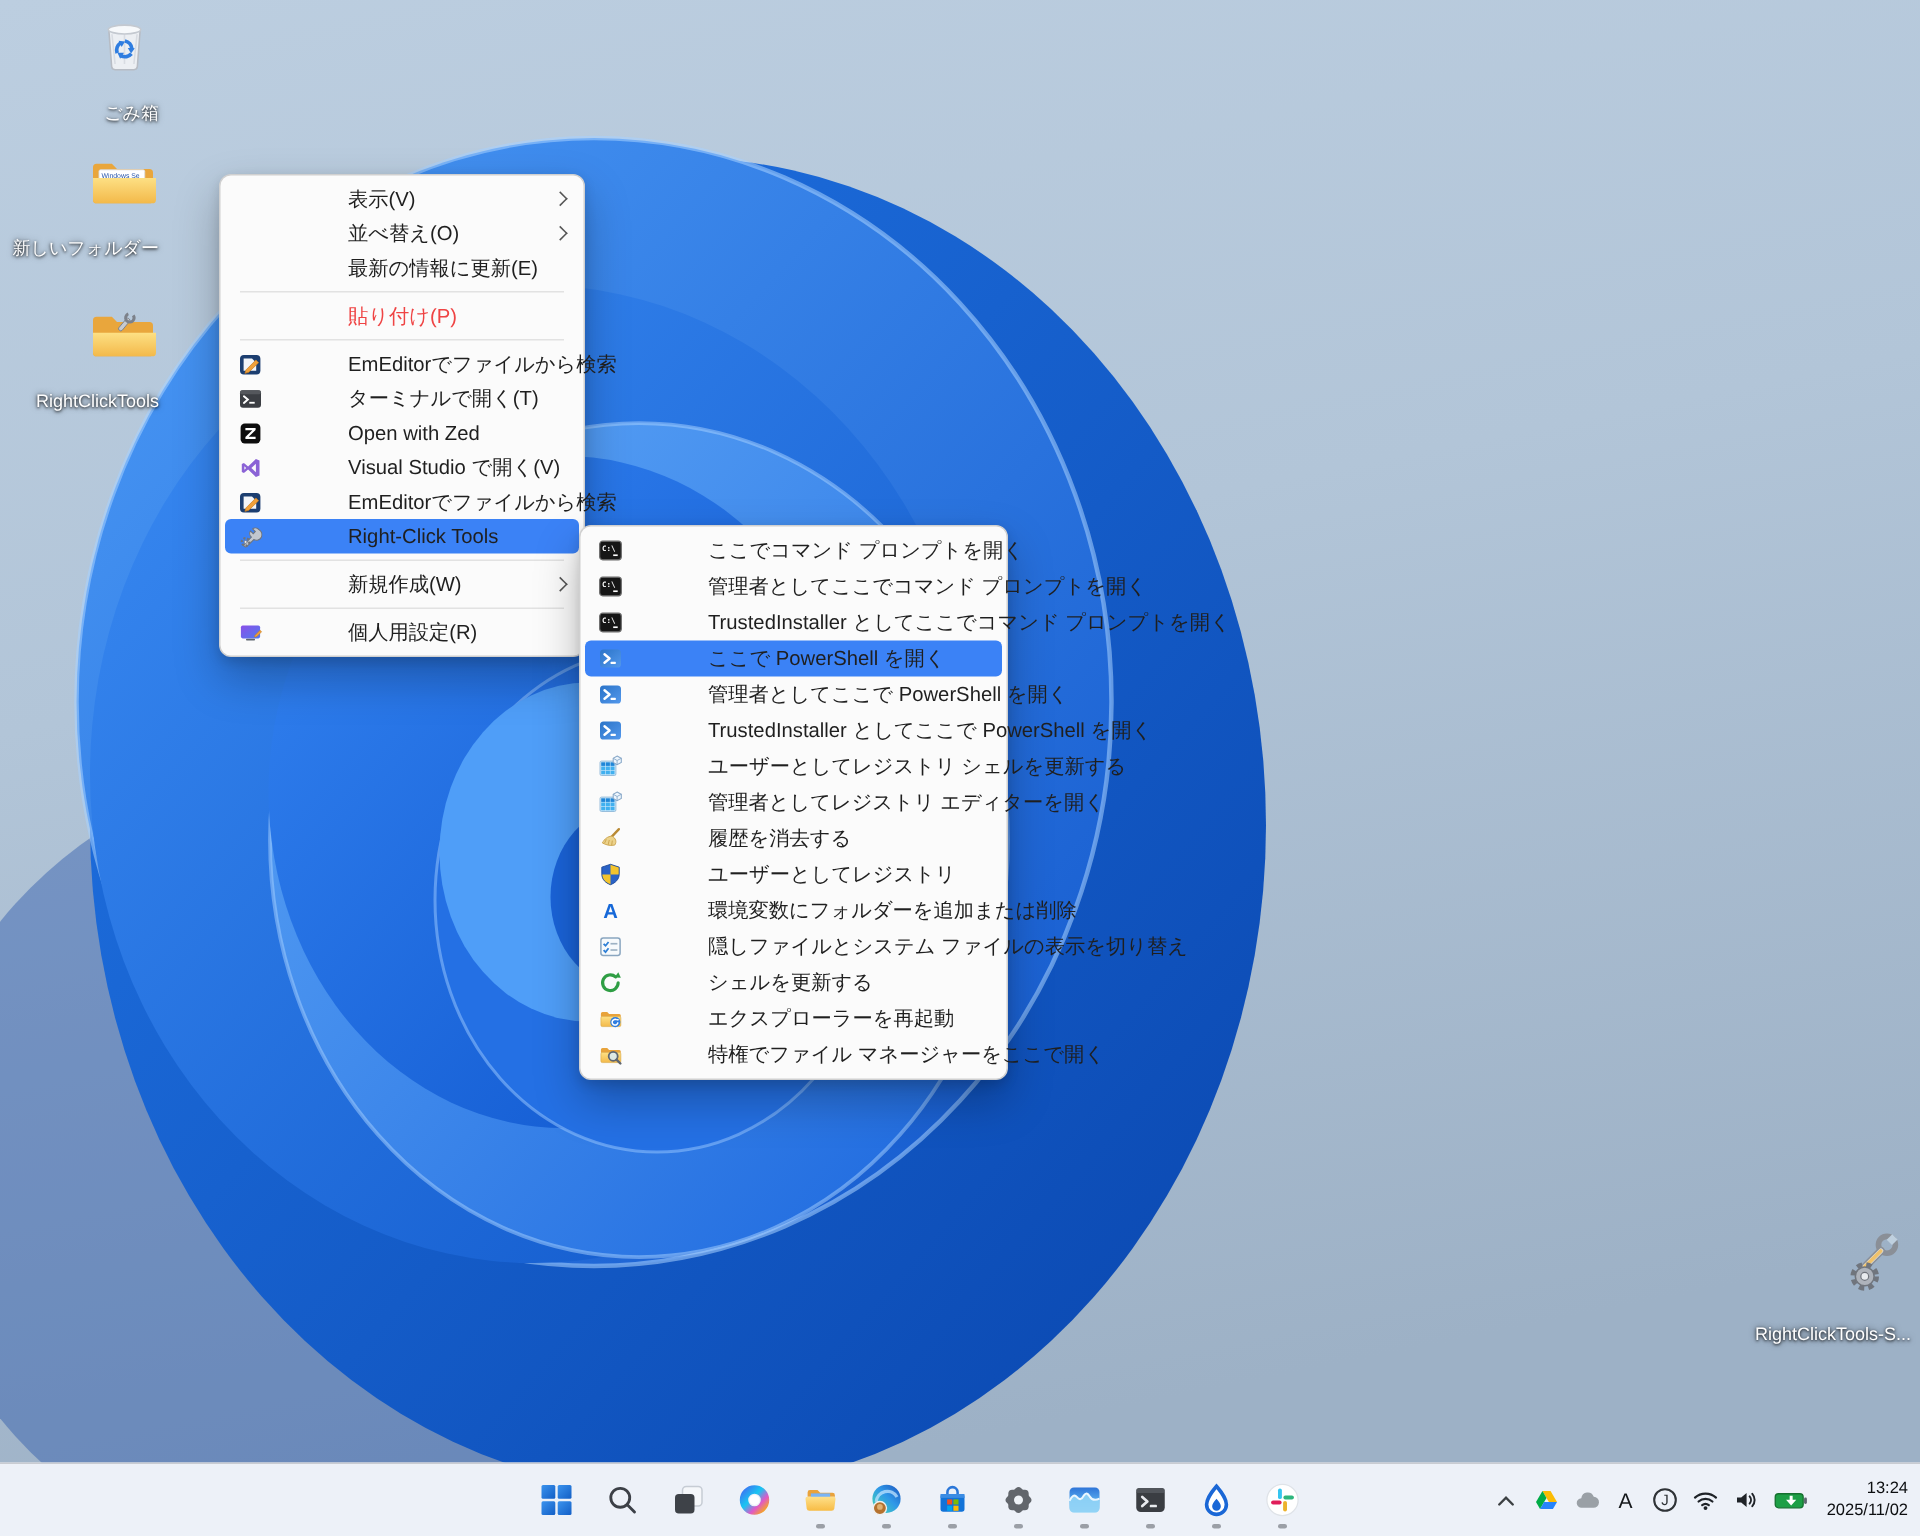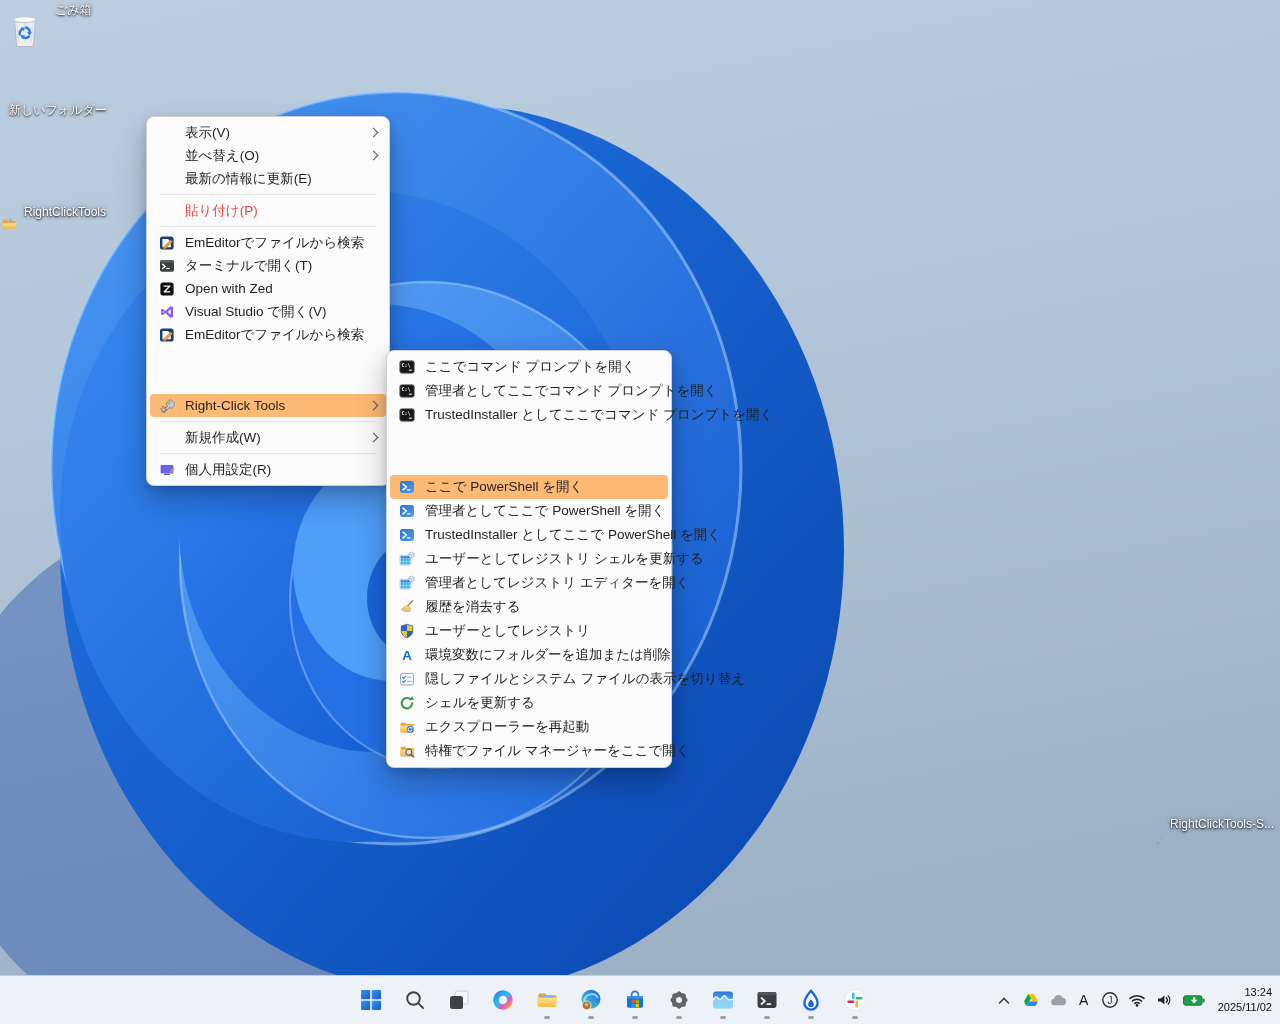--- a/index.html
+++ b/index.html
@@ -1,31 +1,31 @@
 <!DOCTYPE html>
 <html><head>
 <meta charset="utf-8">
 <style>
   html,body{margin:0;padding:0;}
   body{width:1280px;height:1024px;position:relative;overflow:hidden;
        font-family:"Liberation Sans","DejaVu Sans",sans-serif;
        -webkit-font-smoothing:antialiased;}
   .wall{position:absolute;inset:0;}
   
-  .dico{position:absolute;width:104px;display:flex;flex-direction:row;align-items:flex-start;gap:7px;}
+  .dico{position:absolute;width:104px;display:flex;flex-direction:column;align-items:flex-end;gap:19px;}
   .dlabel{font-size:12px;color:#fff;text-align:center;line-height:1.15;white-space:nowrap;
           text-shadow:0 1px 2px rgba(0,0,0,.9),0 0 4px rgba(0,0,0,.55);}
   
   .menu{position:absolute;background:#fbfbfb;border:1px solid #d0d0d0;border-radius:8px;
         box-shadow:0 14px 30px rgba(0,0,0,.26),0 3px 8px rgba(0,0,0,.13);
         padding:4px 3px;box-sizing:border-box;z-index:20;}
   .mrow{display:flex;align-items:center;height:23px;padding:0 9px 0 9px;border-radius:4px;
-        font-size:13.5px;color:#1f1f1f;cursor:default;}
+        font-size:13.5px;color:#1f1f1f;cursor:default;gap:47px;}
   .menu2 .mrow{height:24px;}
-  .mrow.hl{background:#fdba74;margin-top:48px;}
+  .mrow.hl{background:#3b82f6;}
   .mrow.dis .mlabel{color:#ef4444;}
   .mico{width:16px;height:16px;margin-right:10px;flex:0 0 16px;display:flex;align-items:center;justify-content:center;}
   .mico svg{width:16px;height:16px;display:block;}
   .mlabel{flex:1;white-space:nowrap;}
   .chev{width:6px;height:6px;border-right:1.5px solid #555;border-top:1.5px solid #555;
         transform:rotate(45deg);margin-left:12px;flex:0 0 auto;}
   .sep{height:1px;background:#e2e2e2;margin:4px 10px;}
   
   .taskbar{position:absolute;left:0;right:0;bottom:0;height:48px;background:#edf1f8;
            border-top:1px solid #c9ccd2;z-index:30;}

